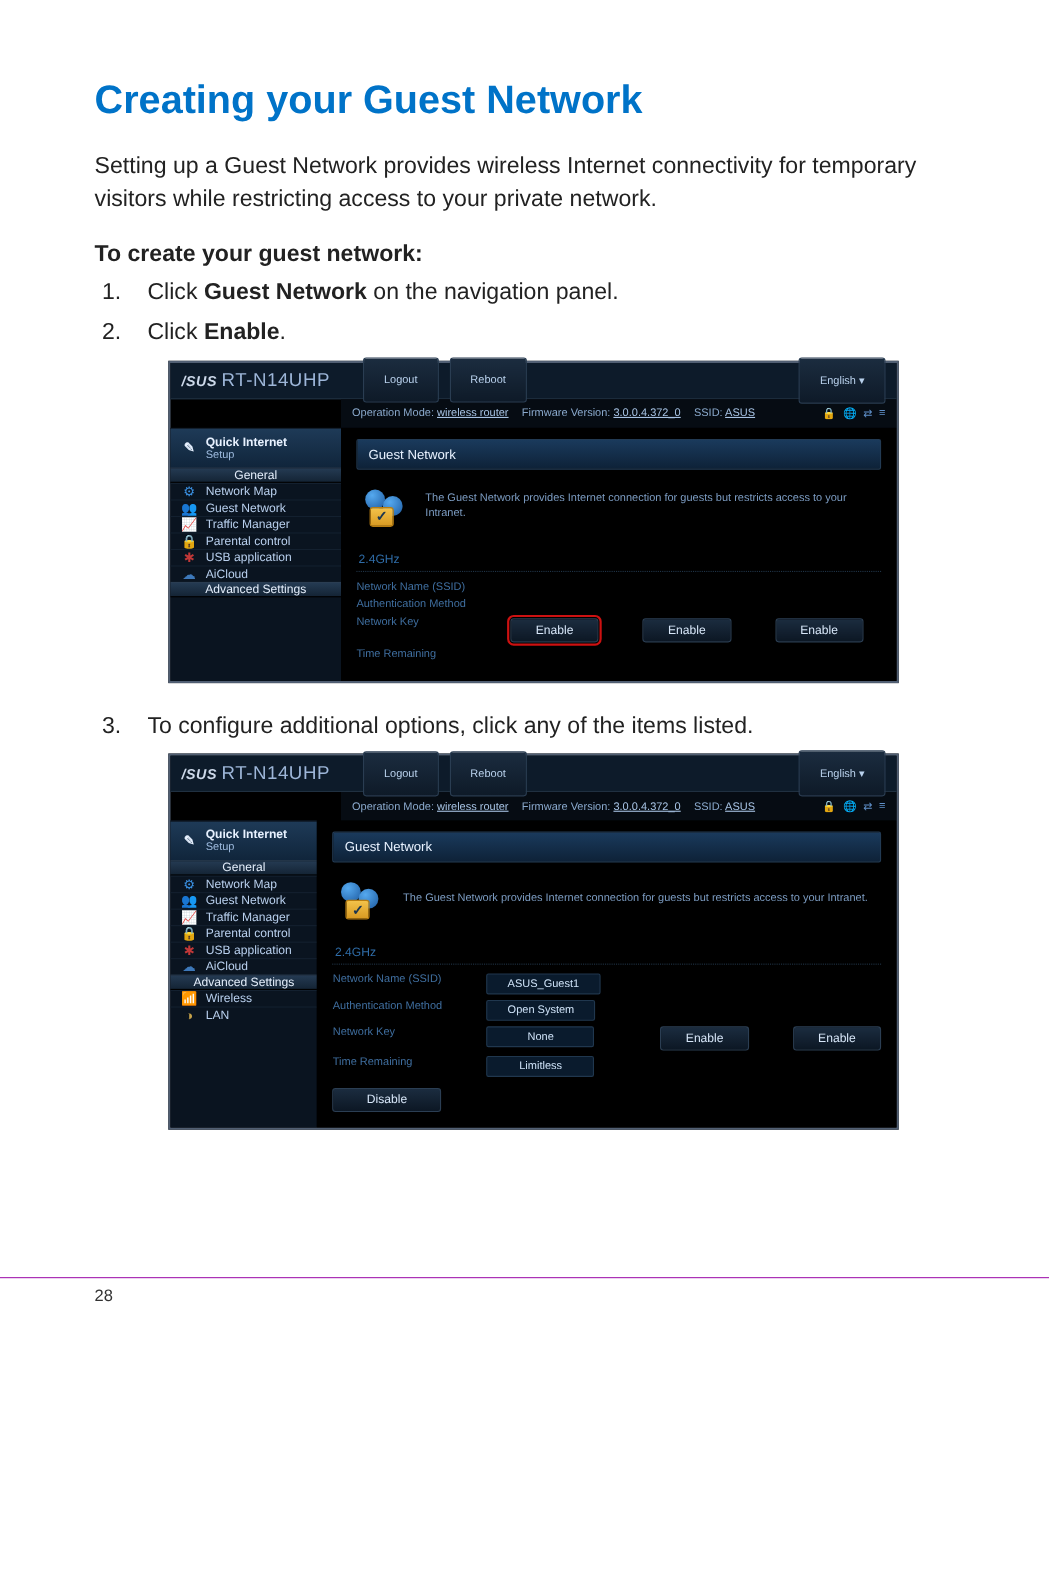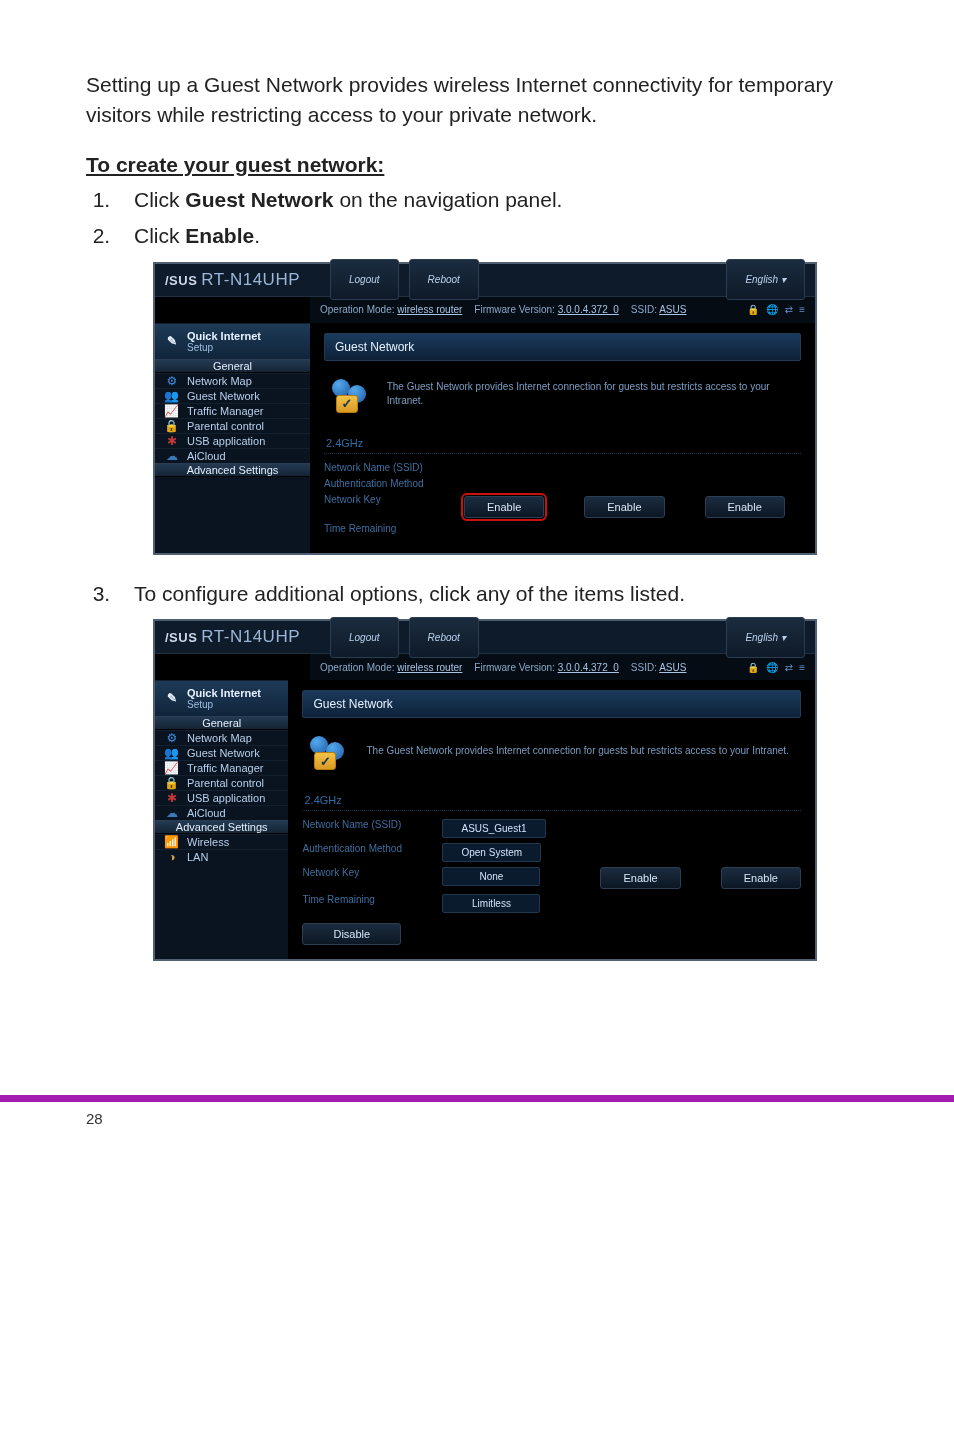--- a/index.html
+++ b/index.html
@@ -21,21 +21,20 @@
   }
   p.intro {
     font-size: 21px;
     line-height: 1.45;
     margin: 0 0 22px 0;
   }
   p.subhead {
     font-size: 21px;
     font-weight: 700;
     margin: 0 0 8px 0;
-    text-decoration: underline;
   }
   ol.steps {
     font-size: 21px;
     margin: 0 0 10px 0;
     padding-left: 30px;
   }
   ol.steps li {
     padding-left: 18px;
     margin-bottom: 6px;
     line-height: 1.45;
@@ -63,31 +62,30 @@
     border-bottom: 1px solid #203040;
   }
   .router .brand {
     width: 155px;
     padding-left: 10px;
     color: #cdd9ea;
     font-weight: 700;
     font-size: 13px;
     letter-spacing: 0.5px;
   }
-  .router .brand .slash { }
+  .router .brand .slash { font-style: italic; }
   .router .brand .model { color: #9db6d8; font-weight: 400; font-size: 17px; margin-left: 4px;}
   .topbtn {
     background: linear-gradient(#1b2c3f,#0e1a28);
     border: 1px solid #2a3d52;
     border-radius: 3px;
     color: #b9d1ec;
     padding: 14px 18px;
     margin-left: 10px;
     font-size: 10px;
-    font-style: italic;
   }
   .lang {
     margin-left: auto;
     margin-right: 10px;
   }
   .router .opbar {
     height: 26px;
     margin-left: 155px;
     display: flex;
     align-items: center;
@@ -203,33 +201,34 @@
     border:1px solid #2b3e53;
     color:#d7e6f8;
     padding:4px 22px;
     font-size:11px;
     border-radius:3px;
   }
   .redbox { outline:2px solid #c11; outline-offset:1px; }
   .disable-row { display:flex; justify-content:flex-start; margin-top:10px;}
   .footer {
     margin-top: 90px;
-    border-top: 7px solid #a21caf;
+    border-top: 1px solid #a21caf;
     padding: 8px 0 20px 0;
   }
   .pagenum {
     font-size: 15px;
     color: #333;
     margin-left: 86px;
   }
 </style>
 </head>
 <body>
 
 <div class="page">
+  <h1 class="section-title">Creating your Guest Network</h1>
 
   <p class="intro">Setting up a Guest Network provides wireless Internet connectivity for temporary visitors while restricting access to your private network.</p>
 
   <p class="subhead">To create your guest network:</p>
 
   <ol class="steps">
     <li>
       <span>Click </span><span class="bold">Guest Network</span><span> on the navigation panel.</span>
     </li>
     <li>

